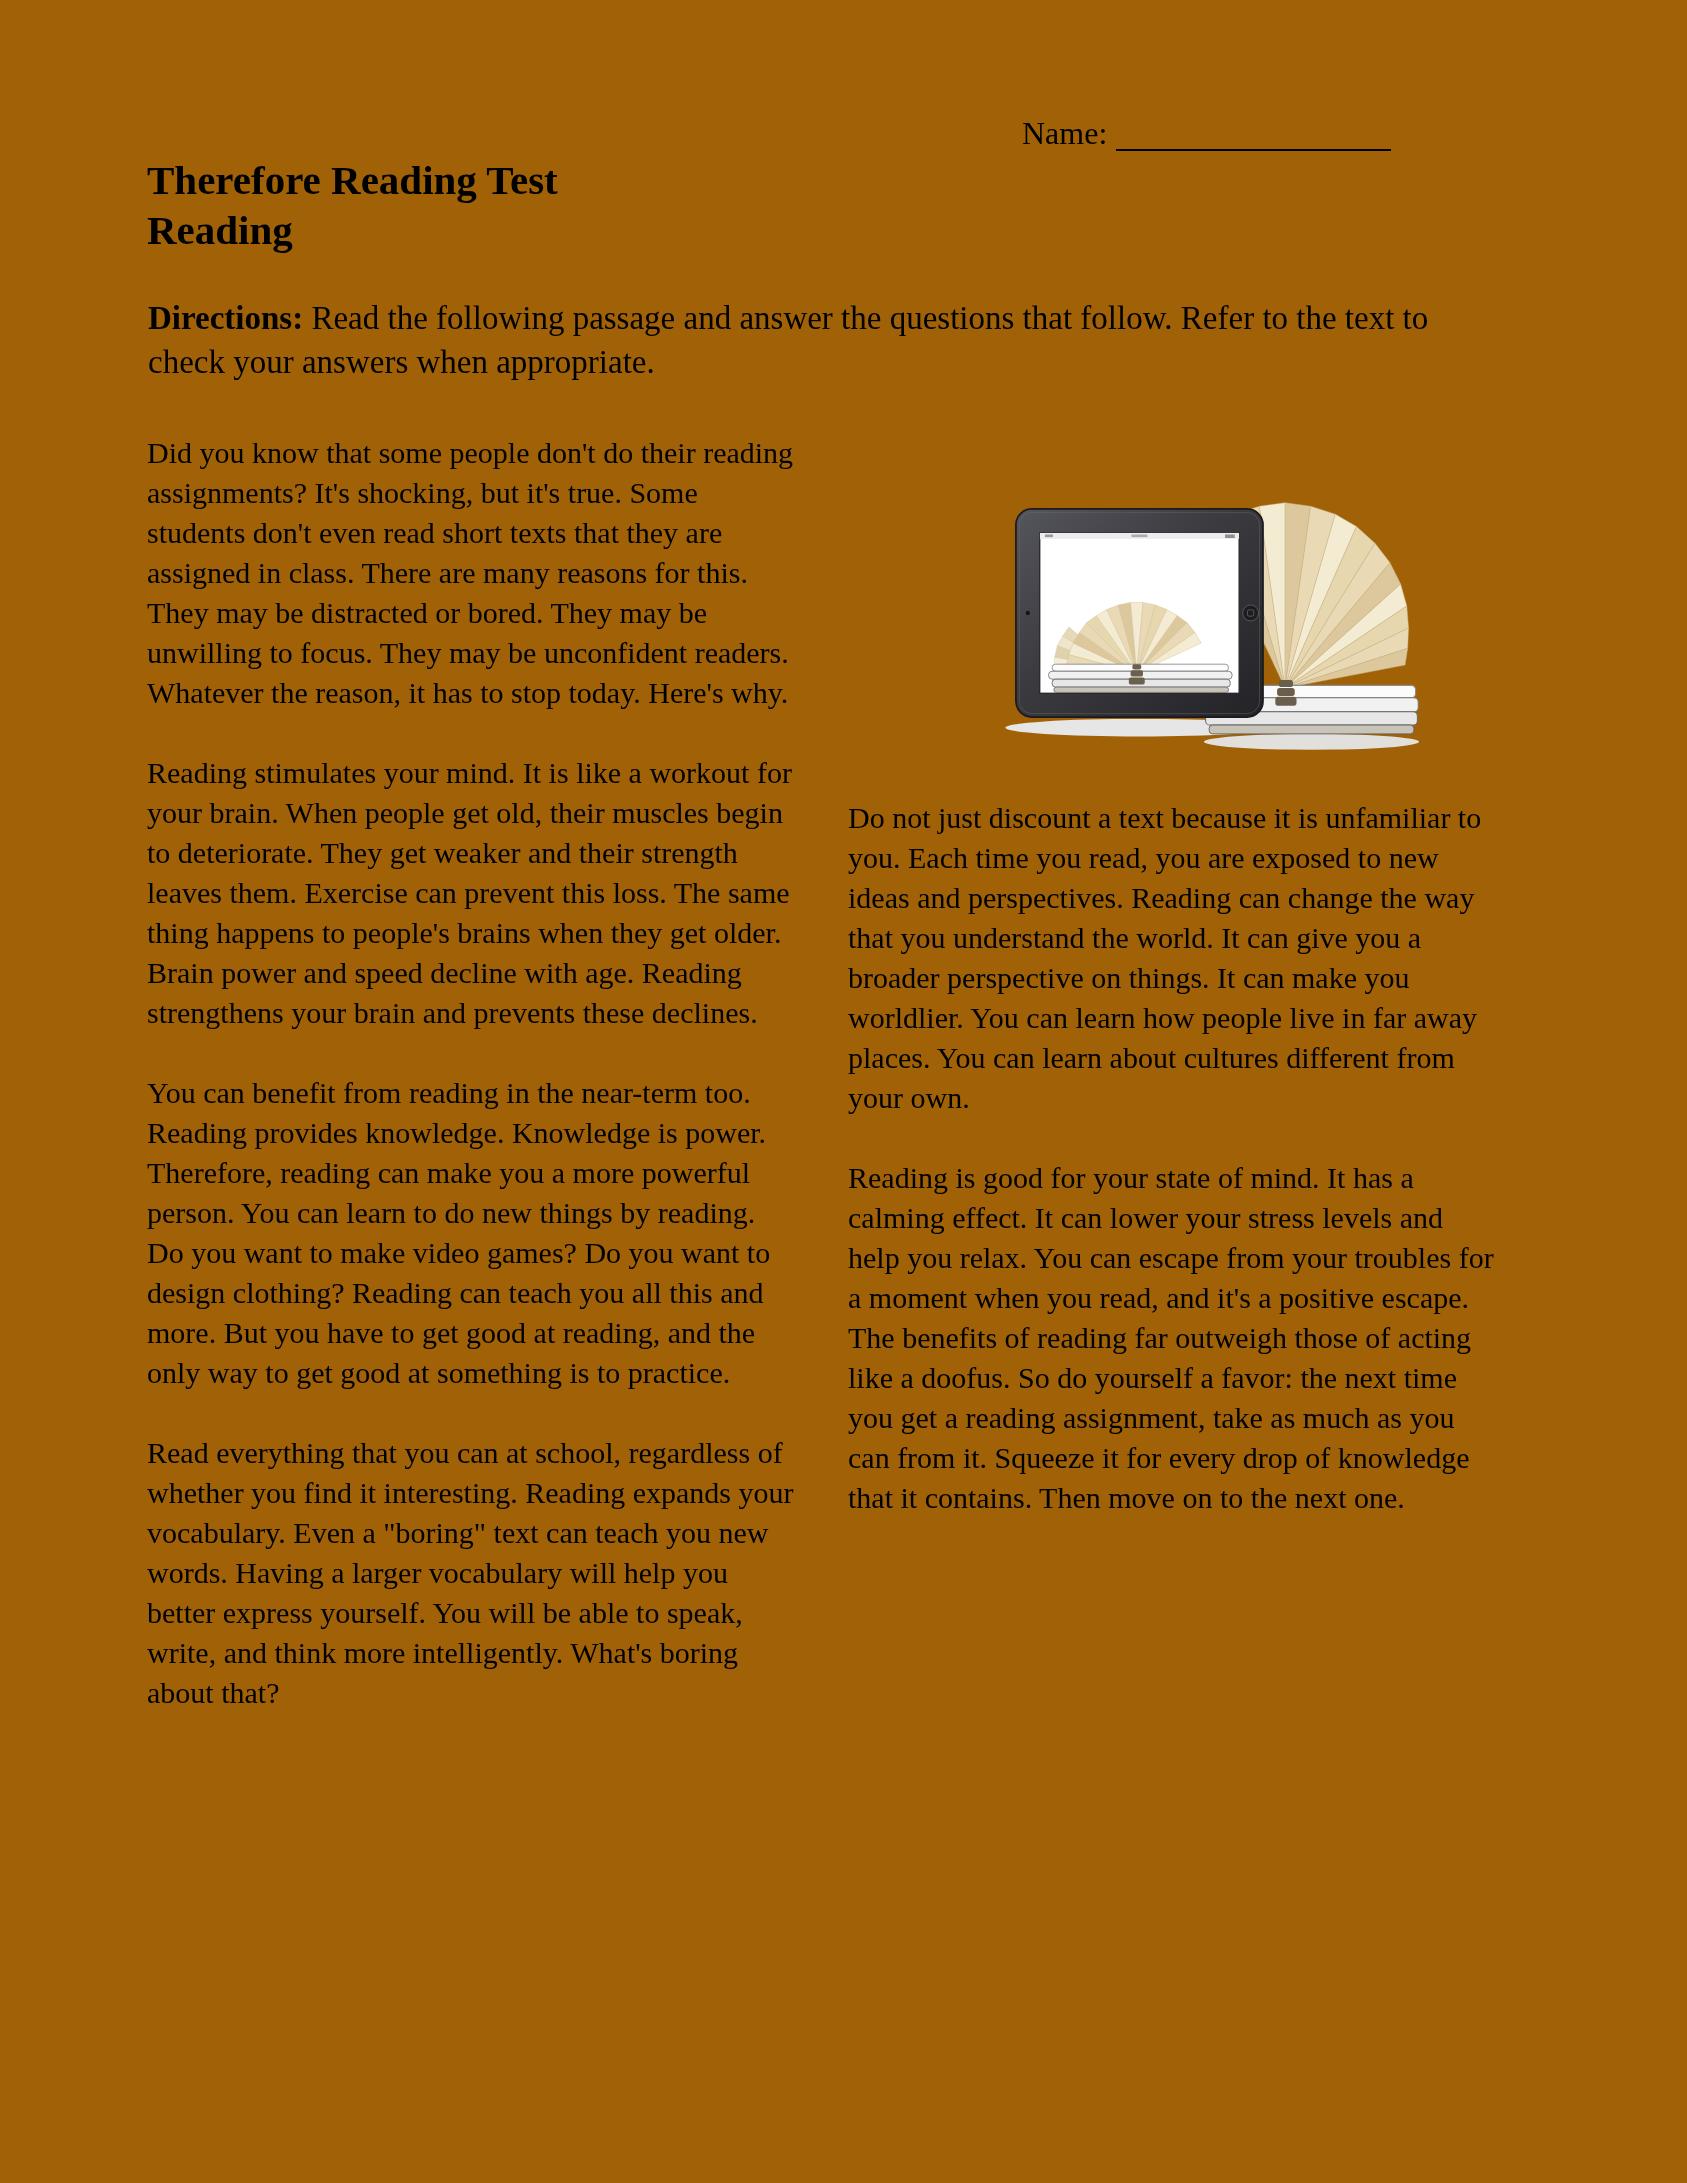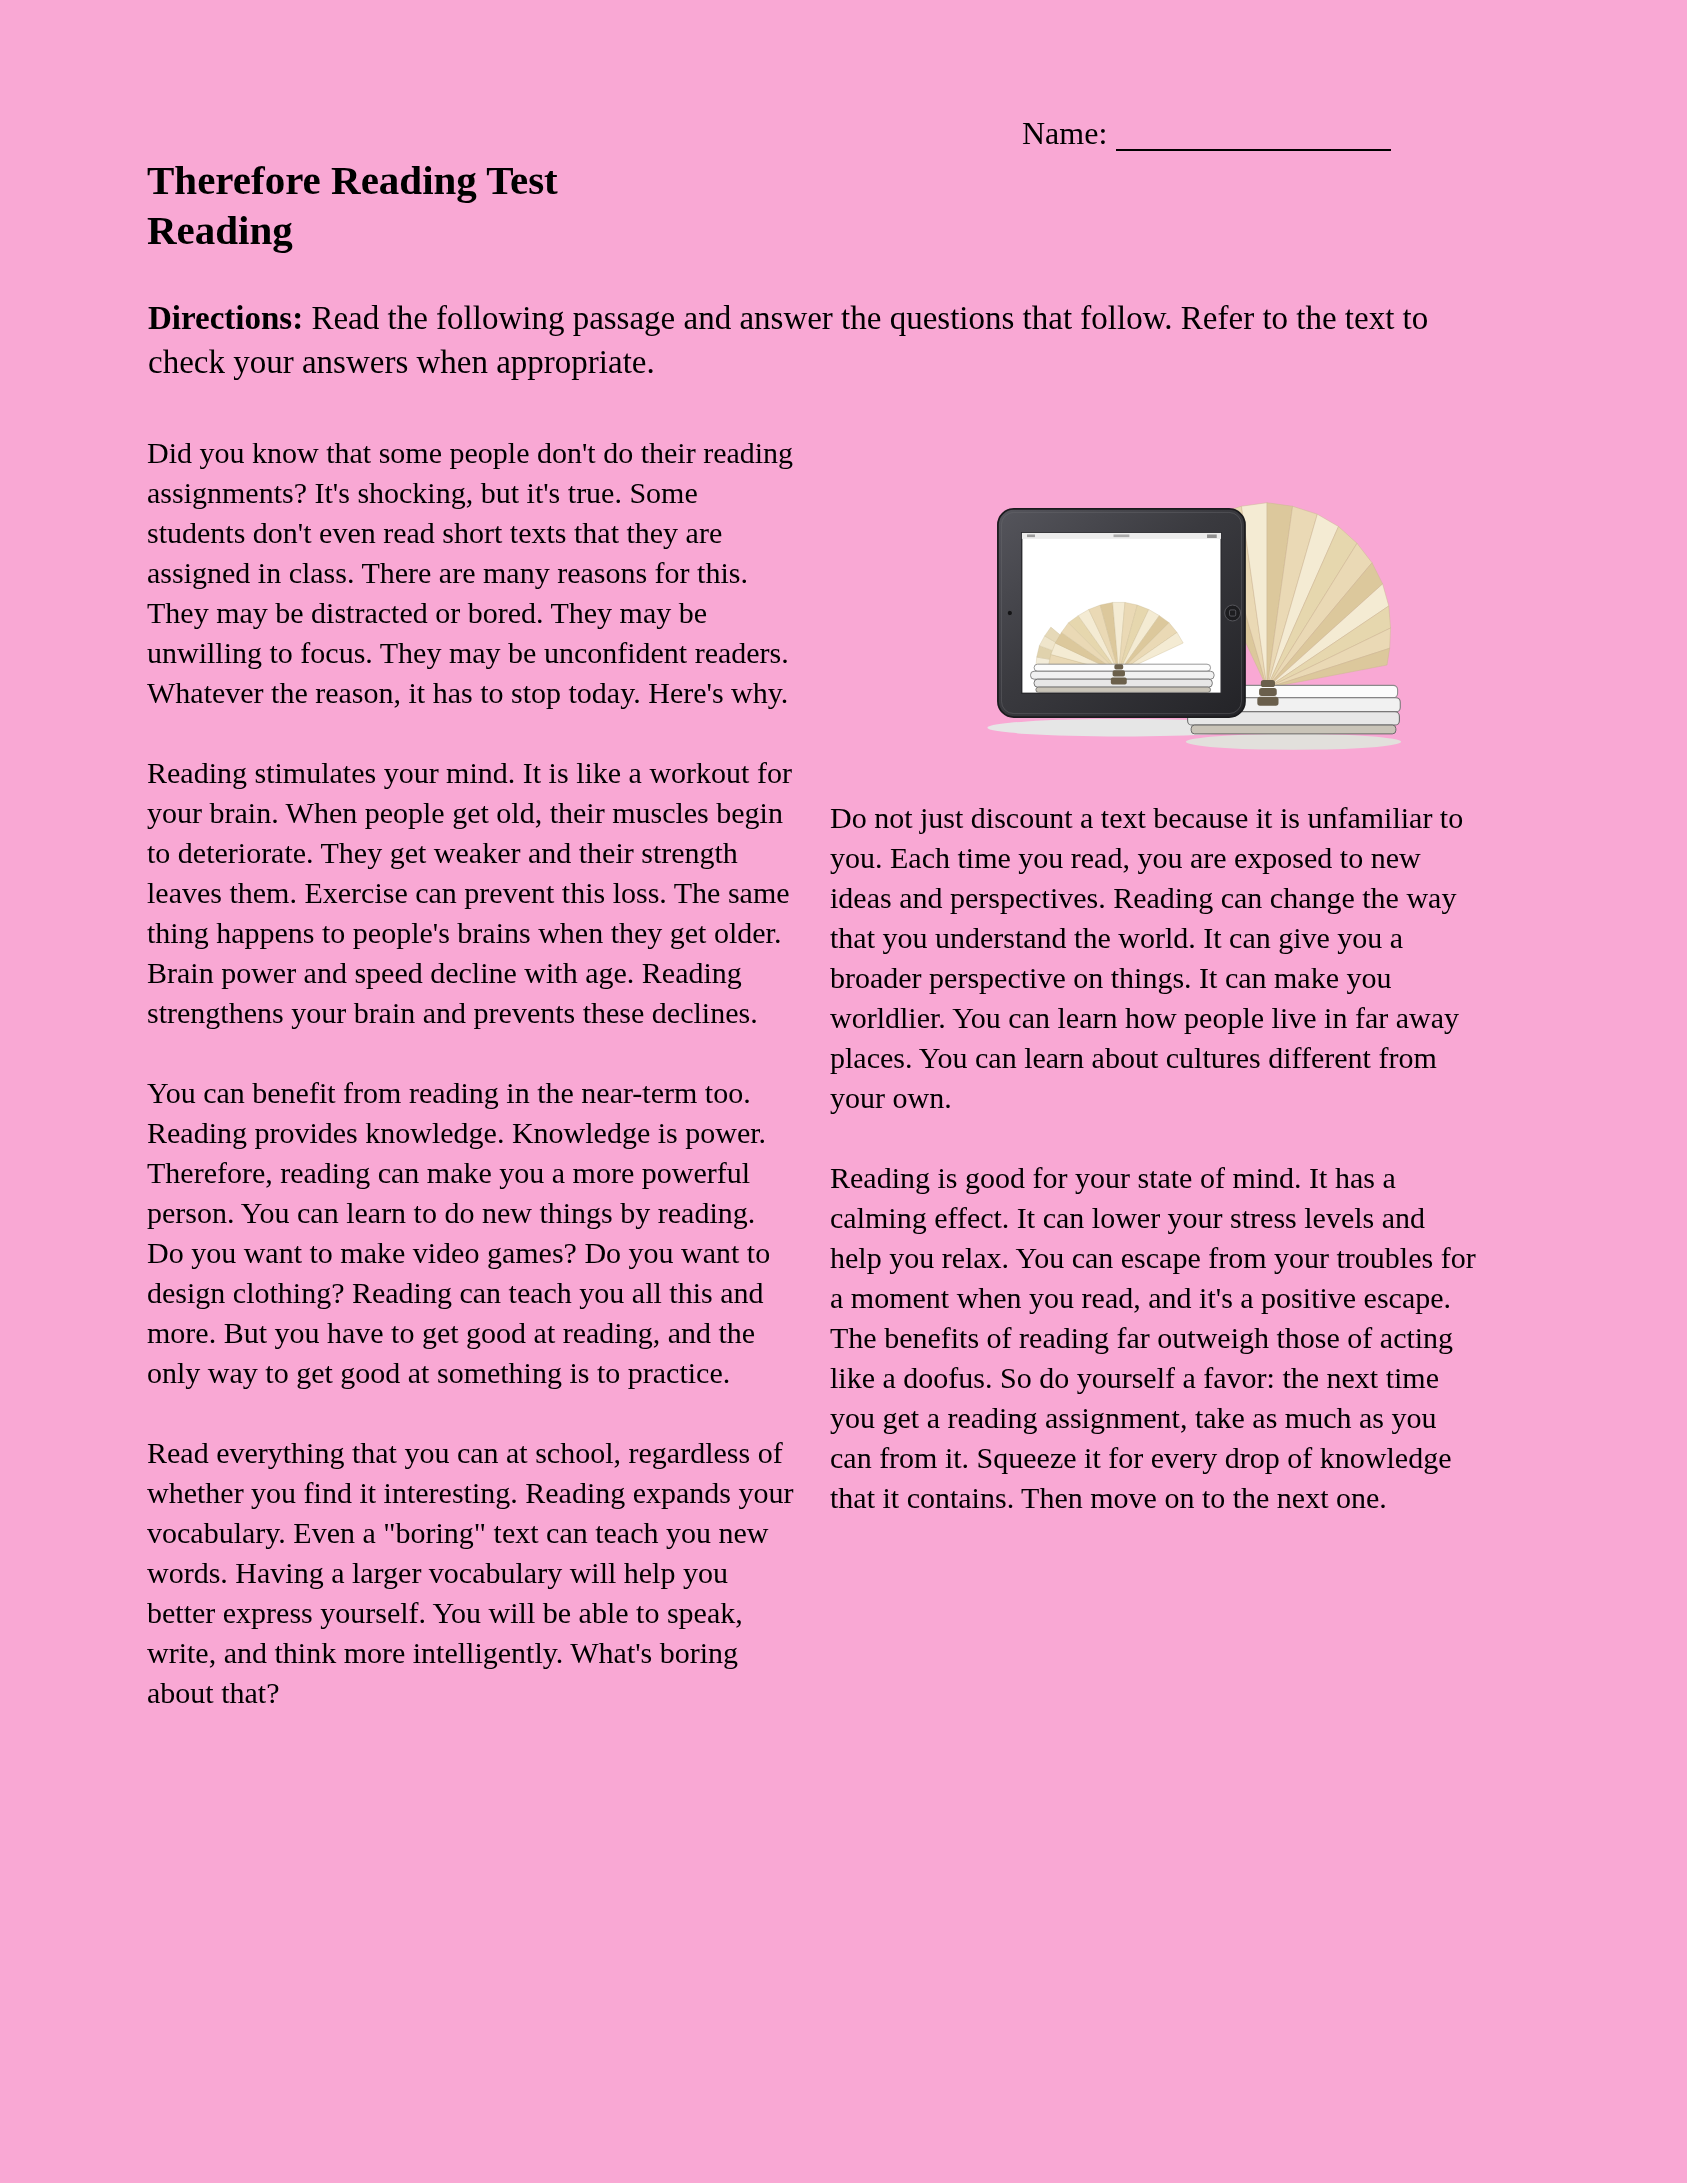--- a/index.html
+++ b/index.html
@@ -1,21 +1,21 @@
 <!DOCTYPE html>
 <html style="font-size:14px"><head>
 <meta charset="utf-8">
 <style>
   * { box-sizing: border-box; }
   html, body { margin: 0; padding: 0; background: #ffffff; }
   .page {
     position: relative;
     width: 1688px;
     height: 2183px;
-    background: #f9a8d4;
+    background: #a16207;
     color: #000000;
     font-family: "Liberation Serif", serif;
     overflow: hidden;
   }
   .name-row {
     position: absolute;
     top: 116px;
     left: 1022px;
     width: 369px;
     display: flex;
@@ -48,21 +48,21 @@
     font-size: 33px;
     line-height: 44px;
   }
   .columns {
     position: absolute;
     top: 433px;
     left: 147px;
     width: 1350px;
     display: grid;
     grid-template-columns: 648px 648px;
-    column-gap: 35px;
+    column-gap: 53px;
   }
   .body-para {
     margin: 0 0 40px 0;
     font-size: 30px;
     line-height: 40px;
   }
   .photo {
     margin: 30px 0 35px 128px;
     width: 446px;
     height: 300px;

